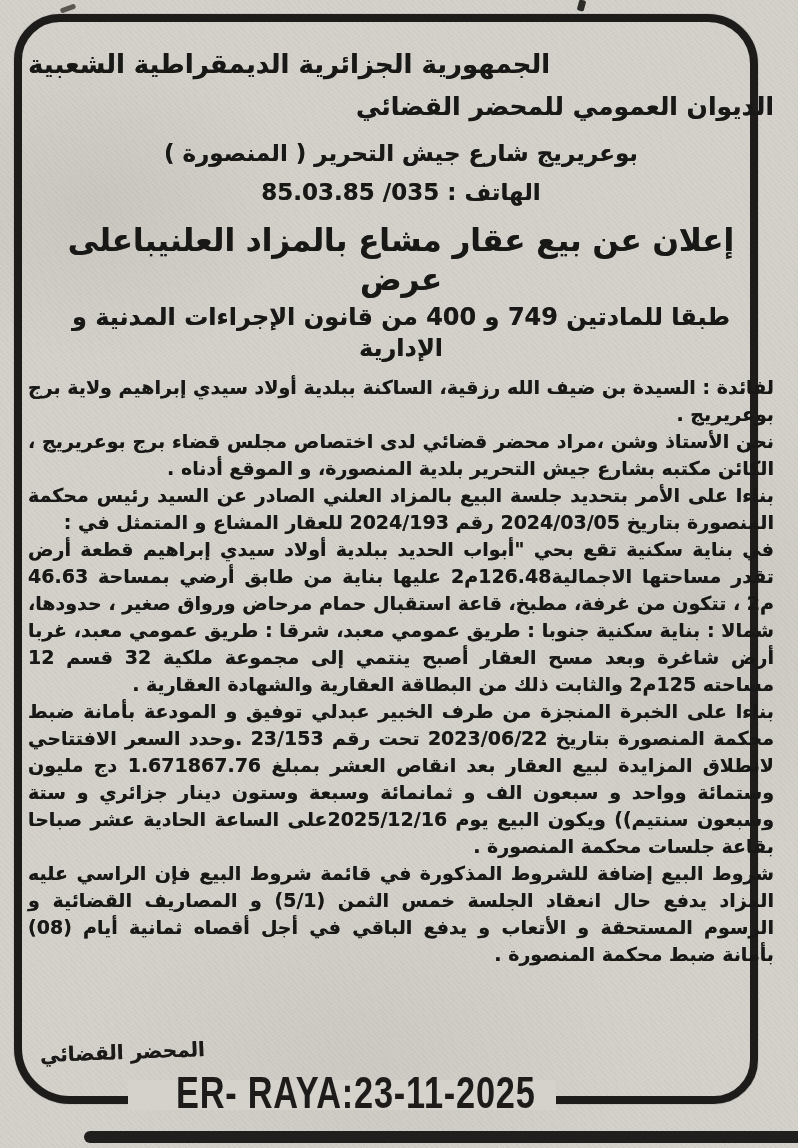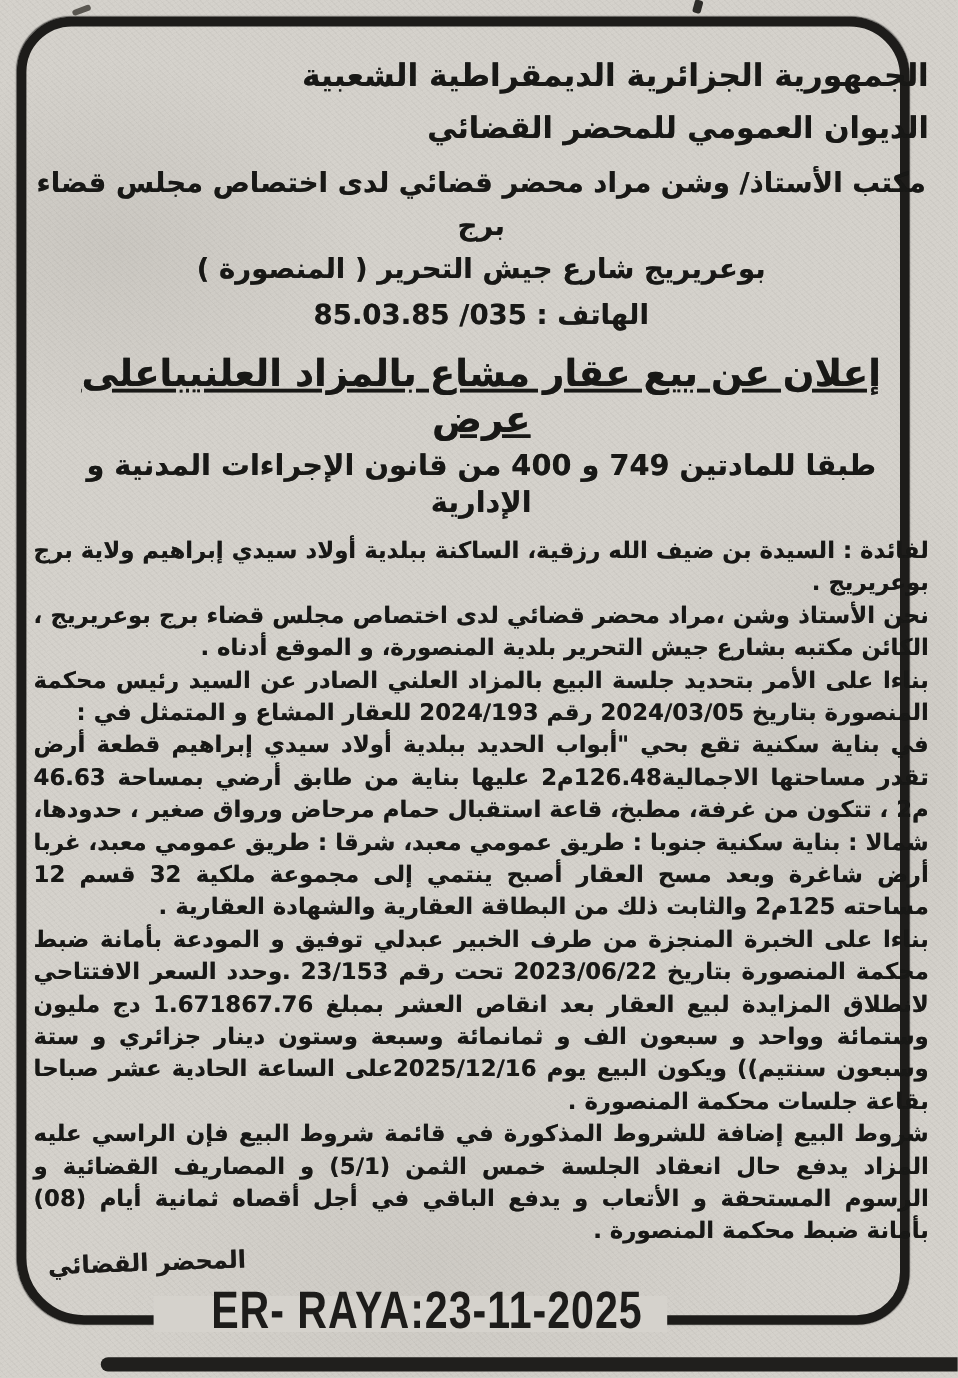--- a/index.html
+++ b/index.html
@@ -27,25 +27,25 @@
   .frame-gap{
     position:absolute;left:128px;top:1080px;width:428px;height:30px;
     background:#d5d2cc;
   }
   .content{
     position:absolute;left:28px;top:48px;width:746px;
     direction:rtl;
     color:#181816;font-weight:bold;
     text-shadow:0 0 .5px rgba(20,20,20,.65);
   }
-  .h1{font-size:26px;line-height:1.3;text-align:right;margin:0 0 9px 0;}
+  .h1{font-size:26px;line-height:1.3;text-align:left;margin:0 0 9px 0;}
   .h2{font-size:25px;line-height:1.3;text-align:right;margin:0 0 13px 0;}
   .h3{font-size:23px;line-height:1.55;text-align:center;margin:0;}
   .phone{font-size:23px;line-height:1.5;text-align:center;margin:3px 0 12px 0;}
-  .title{font-size:31px;line-height:1.25;text-align:center;margin:6px 0 3px 0;letter-spacing:0;text-decoration:underline;}
+  .title{font-size:31px;line-height:1.25;text-align:center;margin:6px 0 3px 0;letter-spacing:0;}
   .subtitle{font-size:24px;line-height:1.3;text-align:center;margin:0 0 10px 0;}
   .body{font-size:19px;line-height:27px;text-align:justify;margin:0;}
   .signature{
     position:absolute;left:40px;top:1040px;
     direction:rtl;font-size:20px;font-weight:bold;color:#1b1a18;
     transform:rotate(-2deg);
     text-shadow:0 0 .5px rgba(20,20,20,.65);
   }
   .er-raya{
     position:absolute;left:176px;top:1068px;
@@ -67,21 +67,20 @@
 <div class="paper">
 
   <div class="frame"></div>
   <div class="frame-gap"></div>
   <div class="speck-1"></div>
   <div class="speck-2"></div>
 
   <div class="content" lang="ar">
     <div class="h1">الجمهورية الجزائرية الديمقراطية الشعبية</div>
     <div class="h2">الديوان العمومي للمحضر القضائي</div>
-    <div class="h3">مكتب الأستاذ/ وشن مراد محضر قضائي لدى اختصاص مجلس قضاء برج</div>
     <div class="h3">بوعريريج شارع جيش التحرير ( المنصورة )</div>
     <div class="phone">الهاتف : 035/ 85.03.85</div>
 
     <div class="title">إعلان عن بيع عقار مشاع بالمزاد العلنيباعلى عرض</div>
     <div class="subtitle">طبقا للمادتين 749 و 400 من قانون الإجراءات المدنية و الإدارية</div>
 
     <p class="body">لفائدة : السيدة بن ضيف الله رزقية، الساكنة ببلدية أولاد سيدي إبراهيم ولاية برج بوعريريج .</p>
     <p class="body">نحن الأستاذ وشن ،مراد محضر قضائي لدى اختصاص مجلس قضاء برج بوعريريج ، الكائن مكتبه بشارع جيش التحرير بلدية المنصورة، و الموقع أدناه .</p>
     <p class="body">بناءا على الأمر بتحديد جلسة البيع بالمزاد العلني الصادر عن السيد رئيس محكمة المنصورة بتاريخ 2024/03/05 رقم 2024/193 للعقار المشاع و المتمثل في :</p>
     <p class="body">في بناية سكنية تقع بحي "أبواب الحديد ببلدية أولاد سيدي إبراهيم قطعة أرض تقدر مساحتها الاجمالية126.48م2 عليها بناية من طابق أرضي بمساحة 46.63 م2 ، تتكون من غرفة، مطبخ، قاعة استقبال حمام مرحاض ورواق صغير ، حدودها، شمالا : بناية سكنية جنوبا : طريق عمومي معبد، شرقا : طريق عمومي معبد، غربا أرض شاغرة وبعد مسح العقار أصبح ينتمي إلى مجموعة ملكية 32 قسم 12 مساحته 125م2 والثابت ذلك من البطاقة العقارية والشهادة العقارية .</p>

